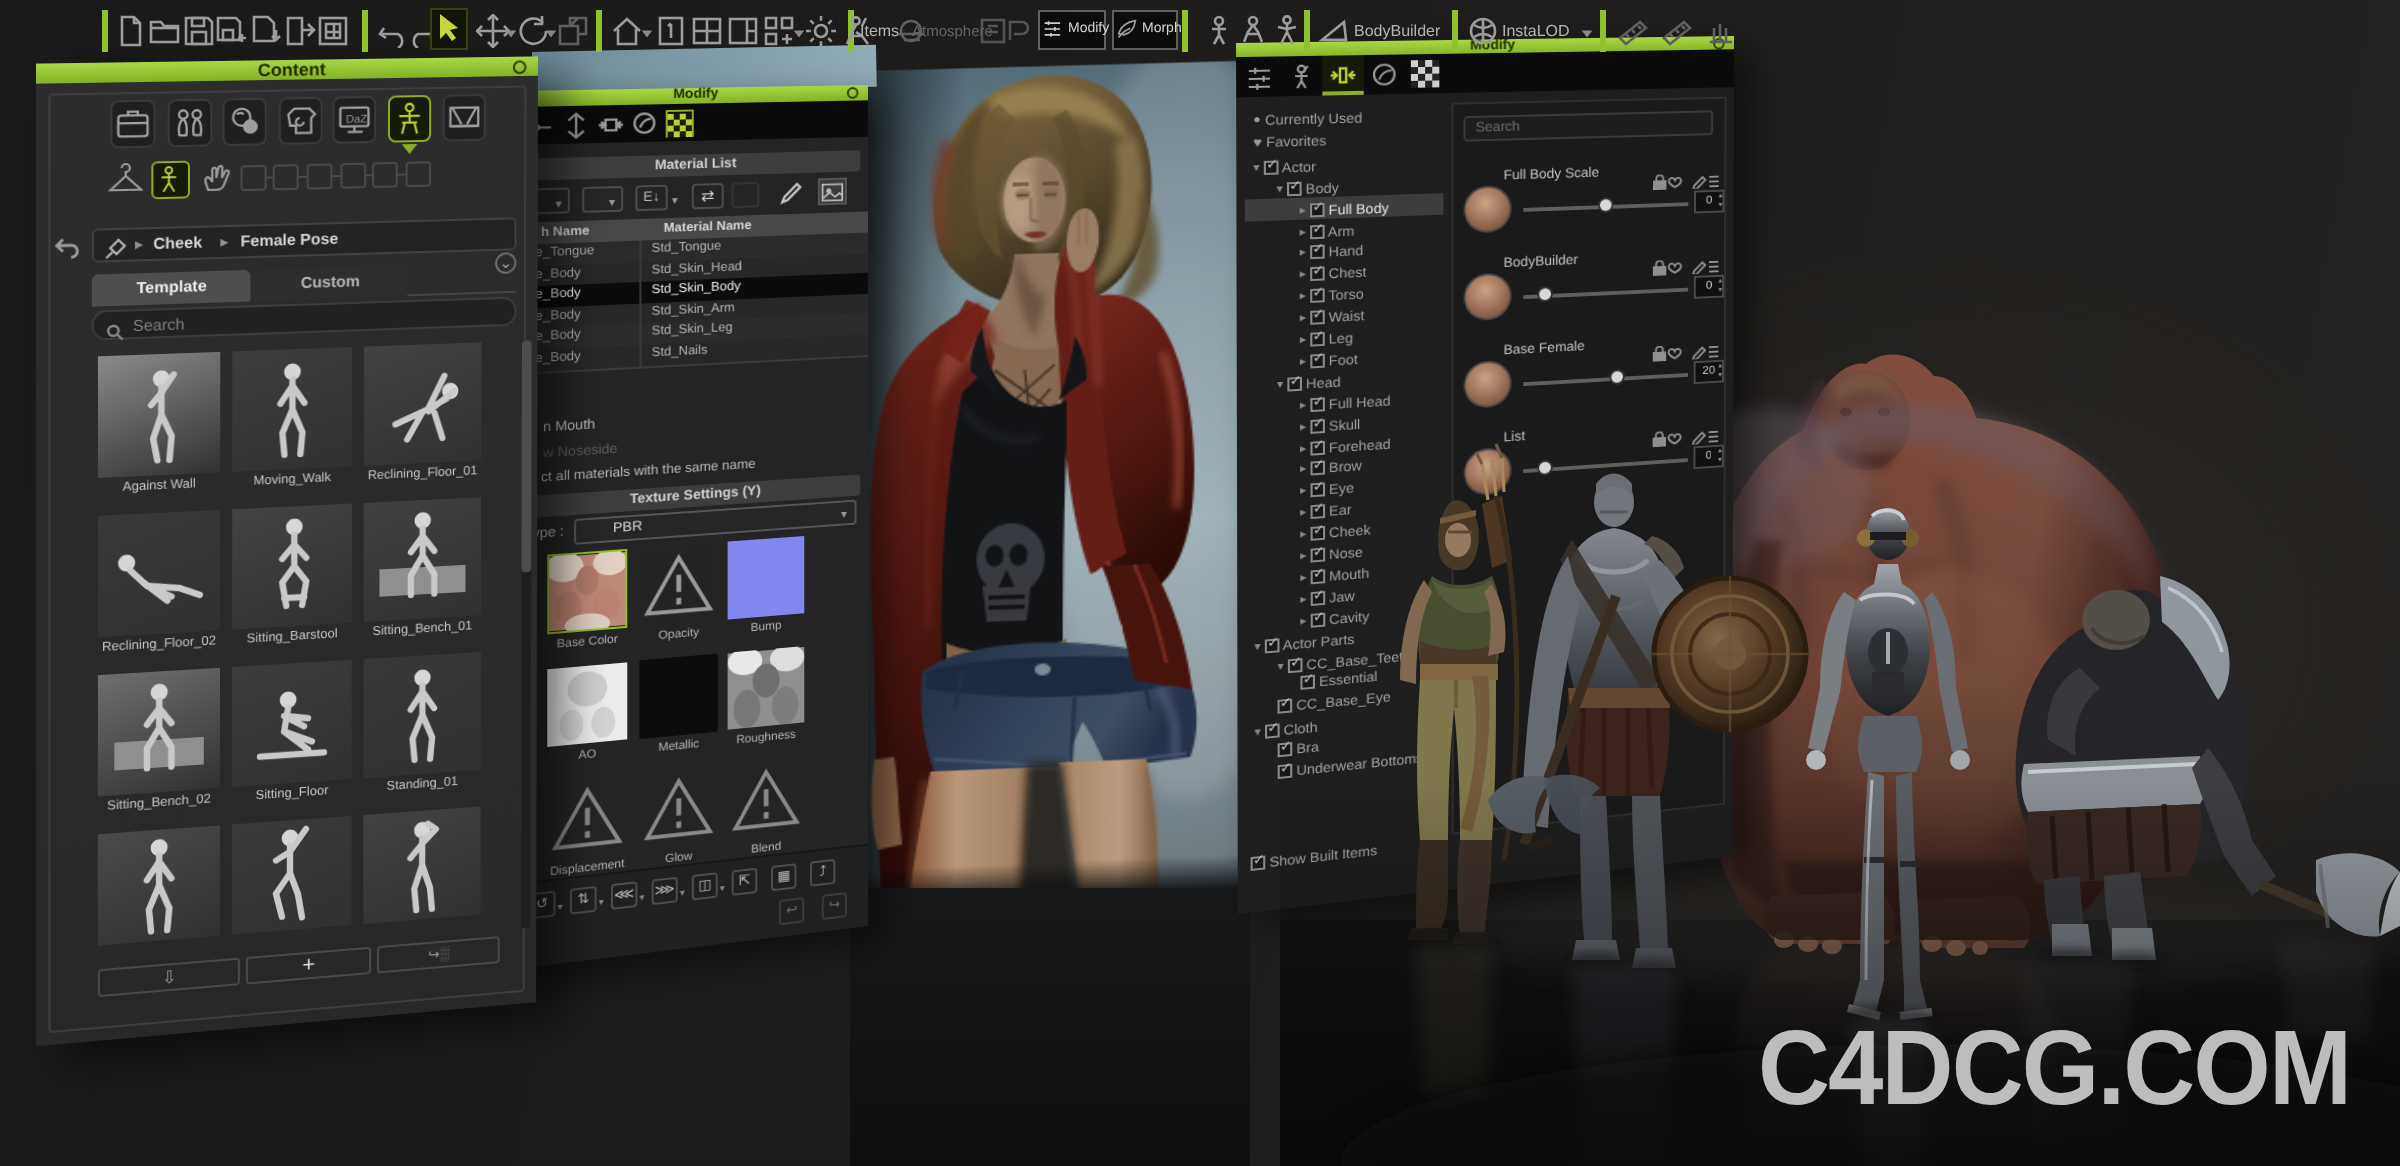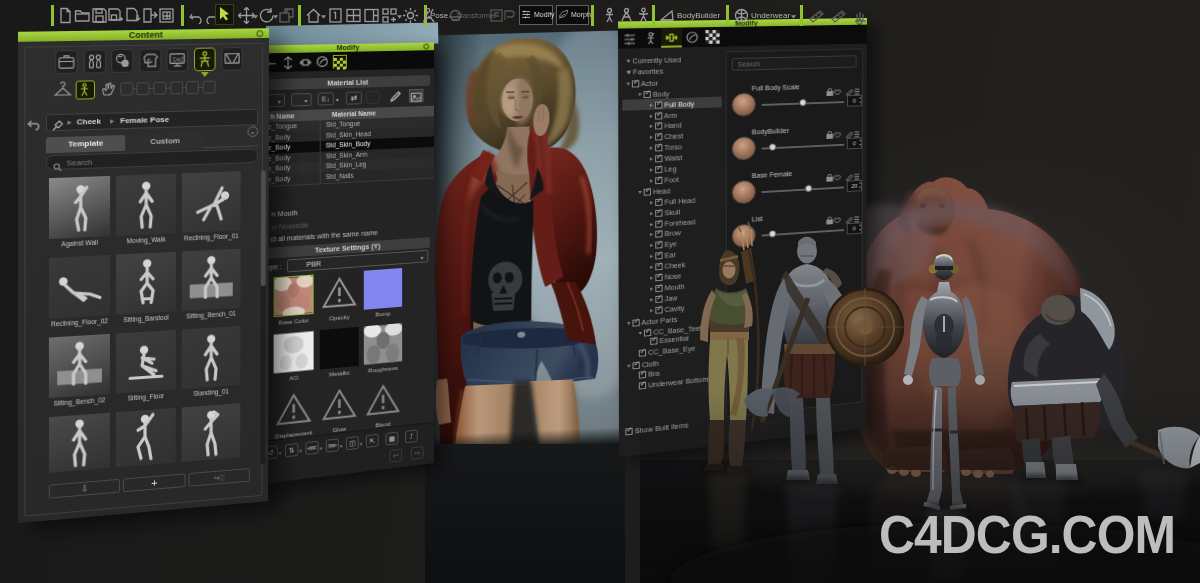--- a/index.html
+++ b/index.html
@@ -1030,28 +1030,28 @@
           <path stroke="#9c9c9c" fill="none" stroke-width="1.3" d="M8.5 1v2.4M8.5 13.6V16M1 8.5h2.4M13.6 8.5H16M3.2 3.2l1.7 1.7M12.1 12.1l1.7 1.7M13.8 3.2l-1.7 1.7M4.9 12.1l-1.7 1.7"></path>
         </svg>
       </div>
 <div class="tsep" style="left:424px"></div>
 <div class="ticon" style="left:421px;top:7px;width:17px;height:17px;opacity:1.0">
         <svg viewBox="0 0 17 17">
           <circle stroke="#9c9c9c" fill="none" stroke-width="1.3" cx="7" cy="3.5" r="1.8"></circle>
           <path stroke="#9c9c9c" fill="none" stroke-width="1.3" d="M7 5.5 5 9l-2.5 6M7 9l3 2 3 4M4 11h6M12 2l-2 4"></path>
         </svg>
       </div>
-<div class="tlbl" style="left:430px;">Pose</div>
+<div class="tlbl" style="left:430px;">Items</div>
 <div class="ticon" style="left:447px;top:7px;width:17px;height:17px;opacity:1.0">
         <svg viewBox="0 0 17 17">
           <circle stroke="#5f5f5f" fill="none" stroke-width="1.3" cx="8.5" cy="8.5" r="5"></circle>
           <path stroke="#5f5f5f" fill="none" stroke-width="1.3" d="M2 10h13M5 13h8"></path>
         </svg>
       </div>
-<div class="tlbl" style="left:456px;color:#63676a;font-size:7.5px">Transformer</div>
+<div class="tlbl" style="left:456px;color:#63676a;font-size:7.5px">Atmosphere</div>
 <div class="ticon" style="left:489px;top:7px;width:17px;height:17px;opacity:0.85">
         <svg viewBox="0 0 17 17">
           <rect stroke="#5f5f5f" fill="none" stroke-width="1.3" x="2" y="3" width="11" height="11"></rect>
           <path stroke="#5f5f5f" fill="none" stroke-width="1.3" d="M5 6h5M5 9h5"></path>
         </svg>
       </div>
 <div class="ticon" style="left:502px;top:7px;width:17px;height:17px;opacity:0.85">
         <svg viewBox="0 0 17 17">
           <path stroke="#5f5f5f" fill="none" stroke-width="1.3" d="M3 13V4h6a3 3 0 0 1 0 6H5"></path>
         </svg>
@@ -1098,21 +1098,21 @@
         </svg>
       </div>
 <div class="tlbl" style="left:677px;">BodyBuilder</div>
 <div class="tsep" style="left:726px"></div>
 <div class="ticon" style="left:733px;top:7px;width:17px;height:17px;opacity:1.0">
         <svg viewBox="0 0 17 17">
           <circle stroke="#9c9c9c" fill="none" stroke-width="1.3" cx="8.5" cy="8.5" r="6"></circle>
           <path stroke="#9c9c9c" fill="none" stroke-width="1.3" d="M8.5 2.5v12M4 5.5c3 2 6 2 9 0M4 11.5c3-2 6-2 9 0"></path>
         </svg>
       </div>
-<div class="tlbl" style="left:751px;">Underwear</div>
+<div class="tlbl" style="left:751px;">InstaLOD</div>
 <div class="ticon" style="left:790px;top:13px;width:7px;height:7px">
         <svg viewBox="0 0 8 8">
           <path fill="#8a8a8a" d="M1 2.5h6L4 6.5z"></path>
         </svg>
       </div>
 <div class="tsep" style="left:800px"></div>
 <div class="ticon" style="left:808px;top:7px;width:17px;height:17px;opacity:1.0">
         <svg viewBox="0 0 17 17">
           <path stroke="#5f5f5f" fill="none" stroke-width="1.3" d="M2 12l10-8 3 3-10 8z"></path>
           <path stroke="#5f5f5f" fill="none" stroke-width="1.3" d="M5 10l1.5 1.5M8 8l1.5 1.5M11 6l1.5 1.5"></path>

